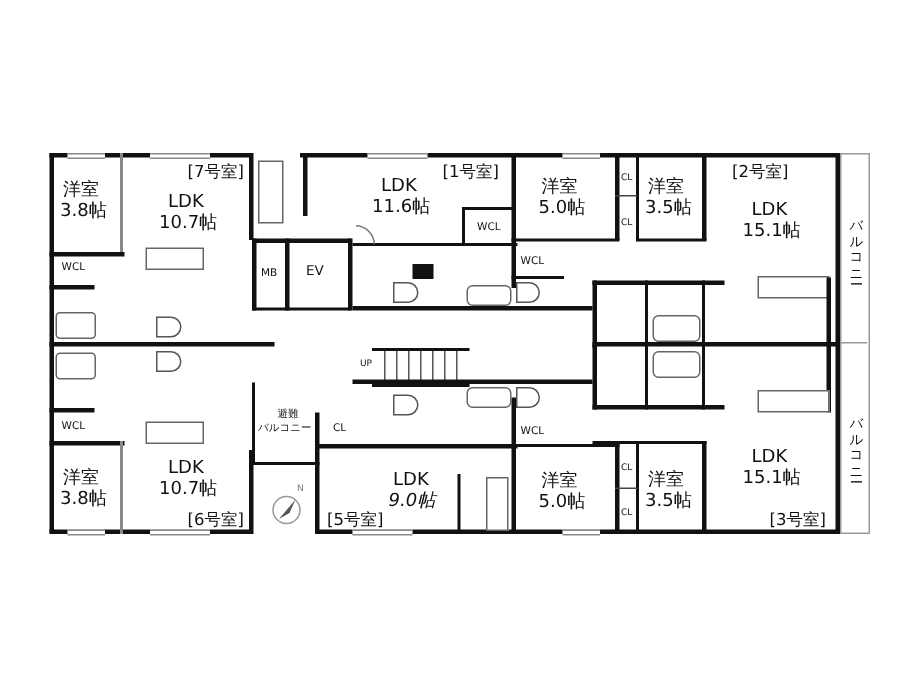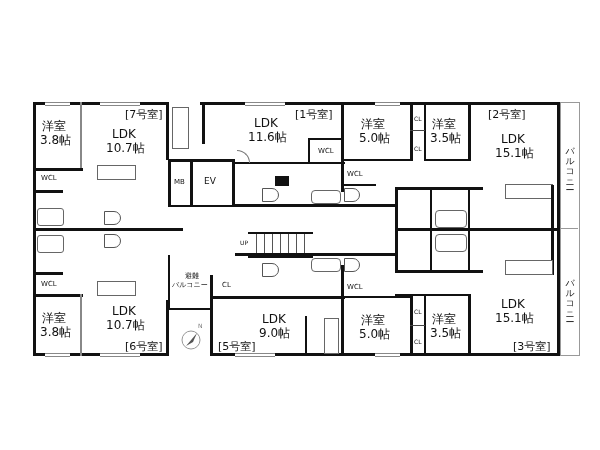--- a/index.html
+++ b/index.html
@@ -154,21 +154,21 @@
       <circle cx="11" cy="13" r="9" fill="none" stroke="#999" stroke-width="1"></circle>
       <polygon points="17,6 6,19 13,15" fill="#555"></polygon>
     </svg>
   </div>
   <div class="tiny" style="left:198px;top:322px;color:#777;">N</div>
 
   <div class="wall" style="left:210px;top:275px;width:3px;height:81px;"></div>
   <div class="wall" style="left:210px;top:296px;width:135px;height:3px;"></div>
   <div class="small" style="left:222px;top:281px;">CL</div>
   <div class="label room-name" style="left:262px;top:313px;">LDK</div>
-  <div class="label room-size" style="left:259px;top:327px;">9.0帖</div>
+  <div class="label room-size" style="left:259px;top:327px;font-style:italic;">9.0帖</div>
   <div class="unit" style="left:218px;top:339px;">[5号室]</div>
   <div class="wall" style="left:305px;top:316px;width:2px;height:40px;"></div>
   <div class="fixture" style="left:324px;top:318px;width:13px;height:34px;"></div>
   <div class="wall" style="left:341px;top:265px;width:3px;height:90px;"></div>
   <div class="toilet" style="left:262px;top:263px;width:15px;height:12px;"></div>
   <div class="tub" style="left:311px;top:258px;width:28px;height:12px;"></div>
   <div class="small" style="left:347px;top:283px;">WCL</div>
 
   <div class="wall" style="left:341px;top:296px;width:72px;height:2px;"></div>
   <div class="wall" style="left:410px;top:296px;width:3px;height:60px;"></div>

